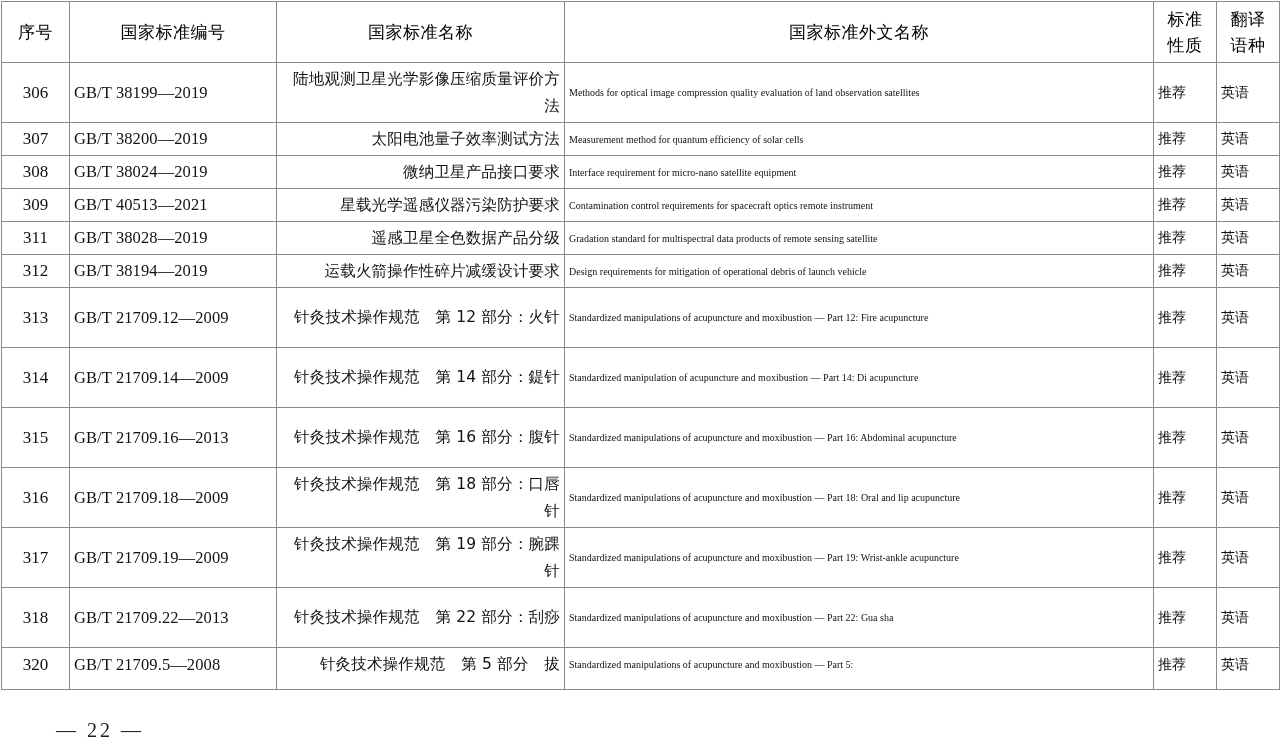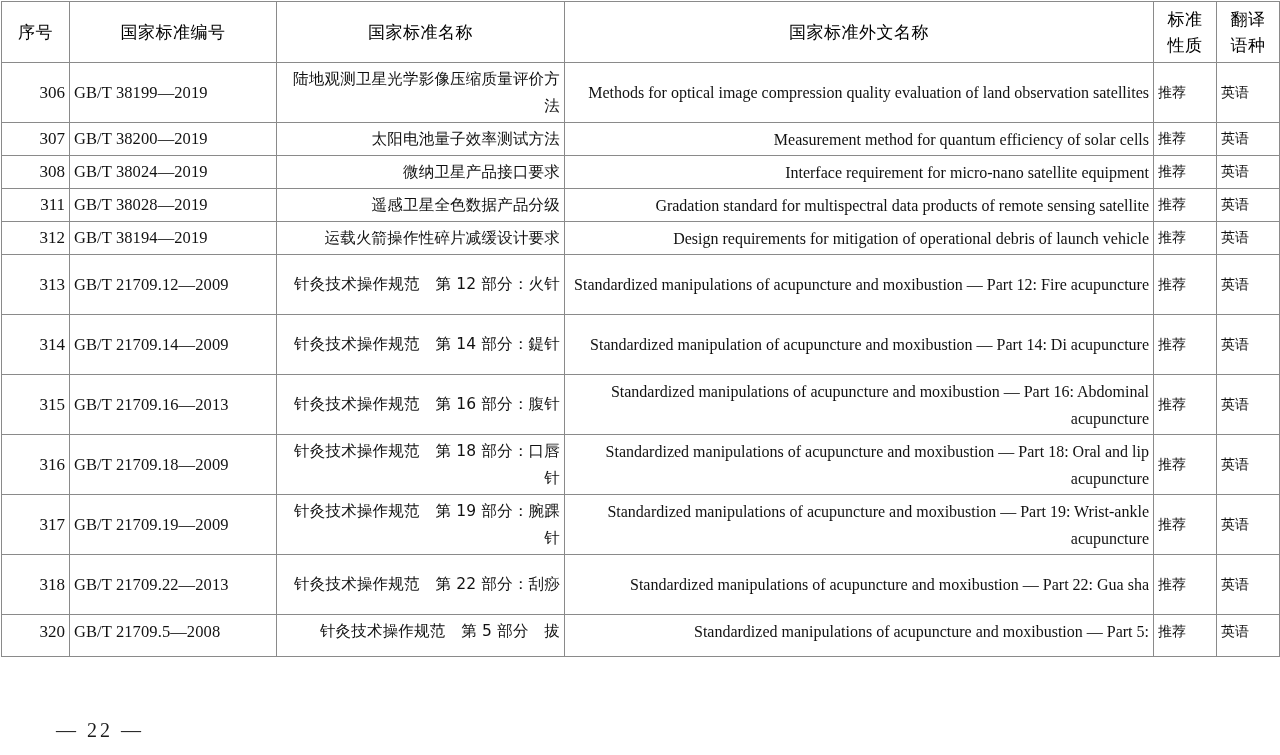--- a/index.html
+++ b/index.html
@@ -62,43 +62,43 @@
   thead th .stack {
     display: block;
   }
 
   
   tbody td {
     font-size: 16.5px;
     line-height: 28px;
   }
   td.seq {
-    text-align: right;
+    text-align: center;
     font-family: "Liberation Serif", "DejaVu Serif", serif;
     font-size: 17px;
   }
   td.code {
     text-align: left;
     font-family: "Liberation Serif", "DejaVu Serif", serif;
     font-size: 16.5px;
     letter-spacing: 0.1px;
   }
   td.zh {
     text-align: right;
     font-family: "DejaVu Sans", "Liberation Sans", sans-serif;
     font-size: 15.5px;
     line-height: 27px;
     letter-spacing: 0.2px;
     padding-left: 6px;
     padding-right: 2px;
   }
   td.en {
-    text-align: right;
-    font-family: "Liberation Serif", "DejaVu Serif", serif;
-    font-size: 16px;
+    text-align: left;
+    font-family: "Liberation Serif", "DejaVu Serif", serif;
+    font-size: 10px;
     line-height: 27px;
     padding-left: 8px;
     padding-right: 8px;
   }
   td.nature, td.lang {
     text-align: left;
     font-family: Liberation Mono, monospace;
     font-size: 14px;
   }
 
@@ -183,20 +183,28 @@
 
       <tr class="h-short">
         <td class="seq">308</td>
         <td class="code">GB/T 38024—2019</td>
         <td class="zh">微纳卫星产品接口要求</td>
         <td class="en">Interface requirement for micro-nano satellite equipment</td>
         <td class="nature">推荐</td>
         <td class="lang">英语</td>
       </tr>
 
+      <tr class="h-short">
+        <td class="seq">309</td>
+        <td class="code">GB/T 40513—2021</td>
+        <td class="zh">星载光学遥感仪器污染防护要求</td>
+        <td class="en">Contamination control requirements for spacecraft optics remote instrument</td>
+        <td class="nature">推荐</td>
+        <td class="lang">英语</td>
+      </tr>
 
 
       <tr class="h-short">
         <td class="seq">311</td>
         <td class="code">GB/T 38028—2019</td>
         <td class="zh">遥感卫星全色数据产品分级</td>
         <td class="en">Gradation standard for multispectral data products of remote sensing satellite</td>
         <td class="nature">推荐</td>
         <td class="lang">英语</td>
       </tr>

